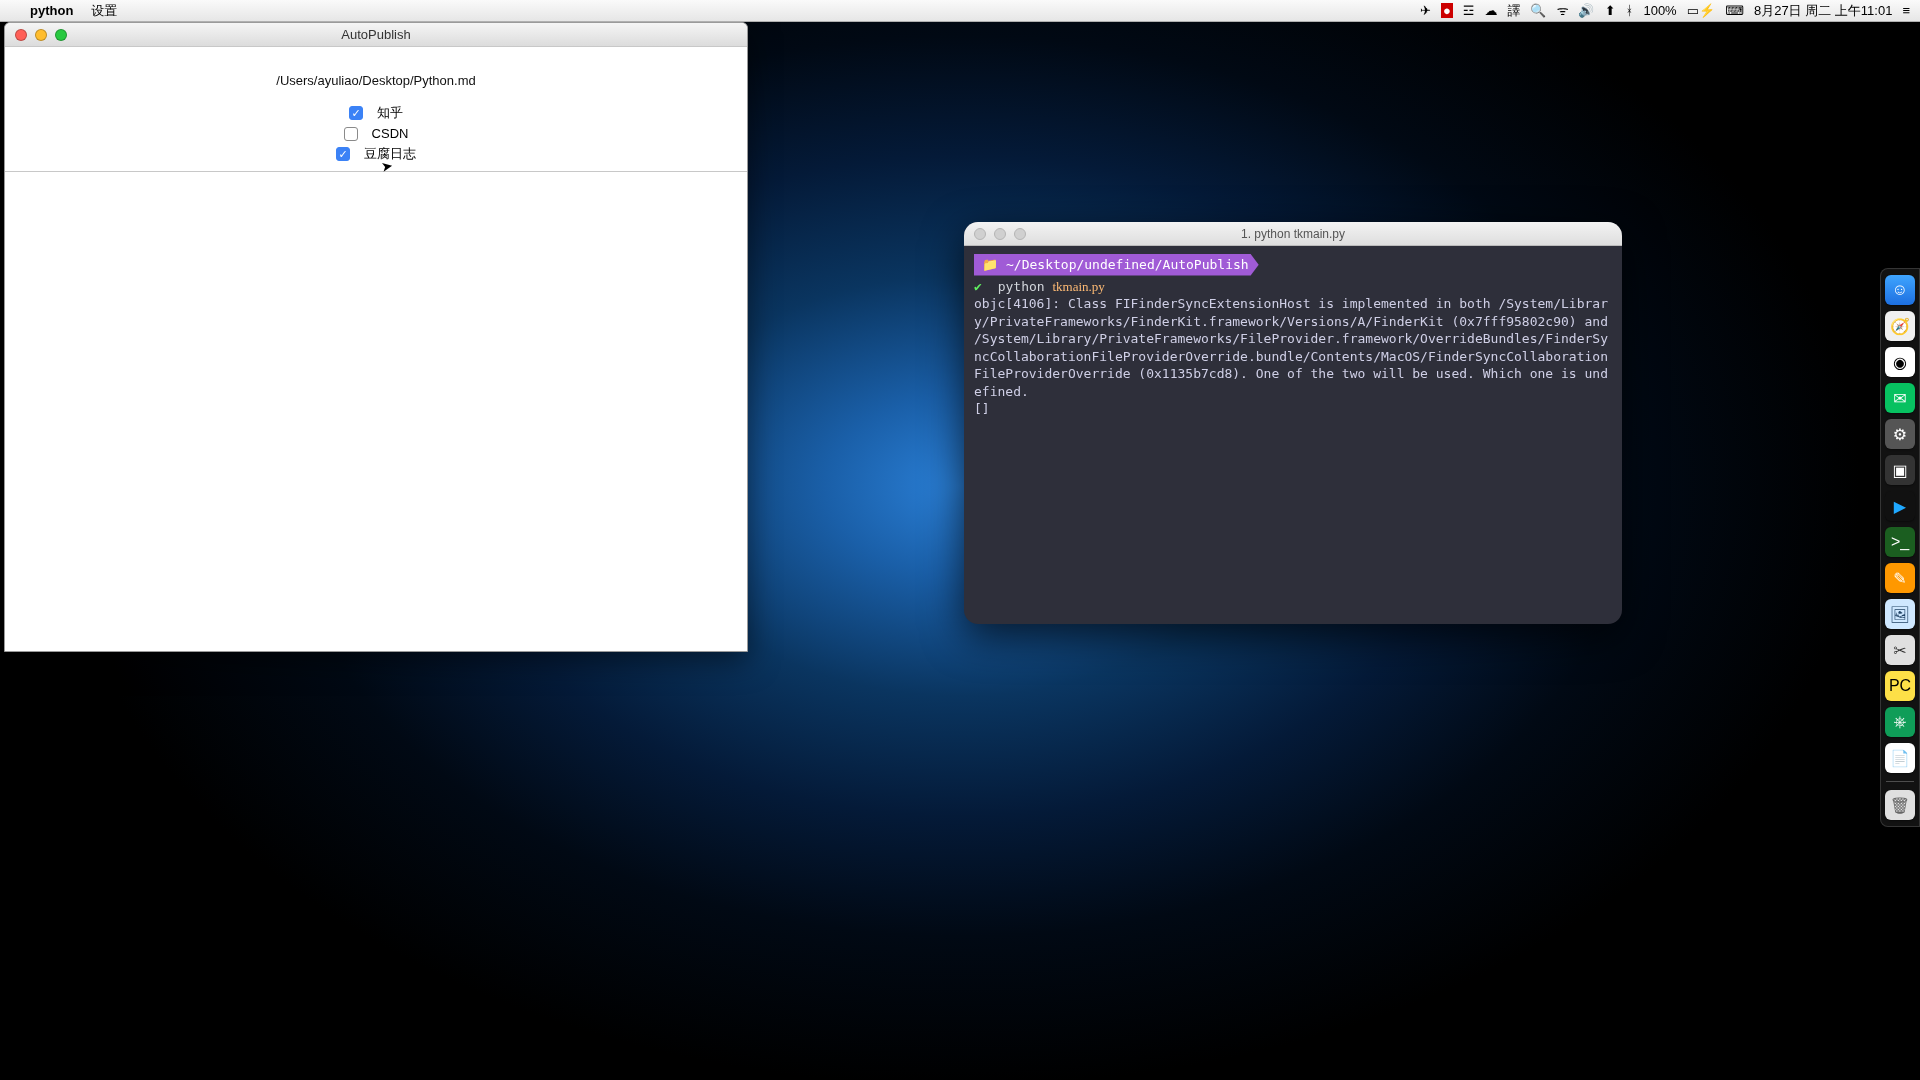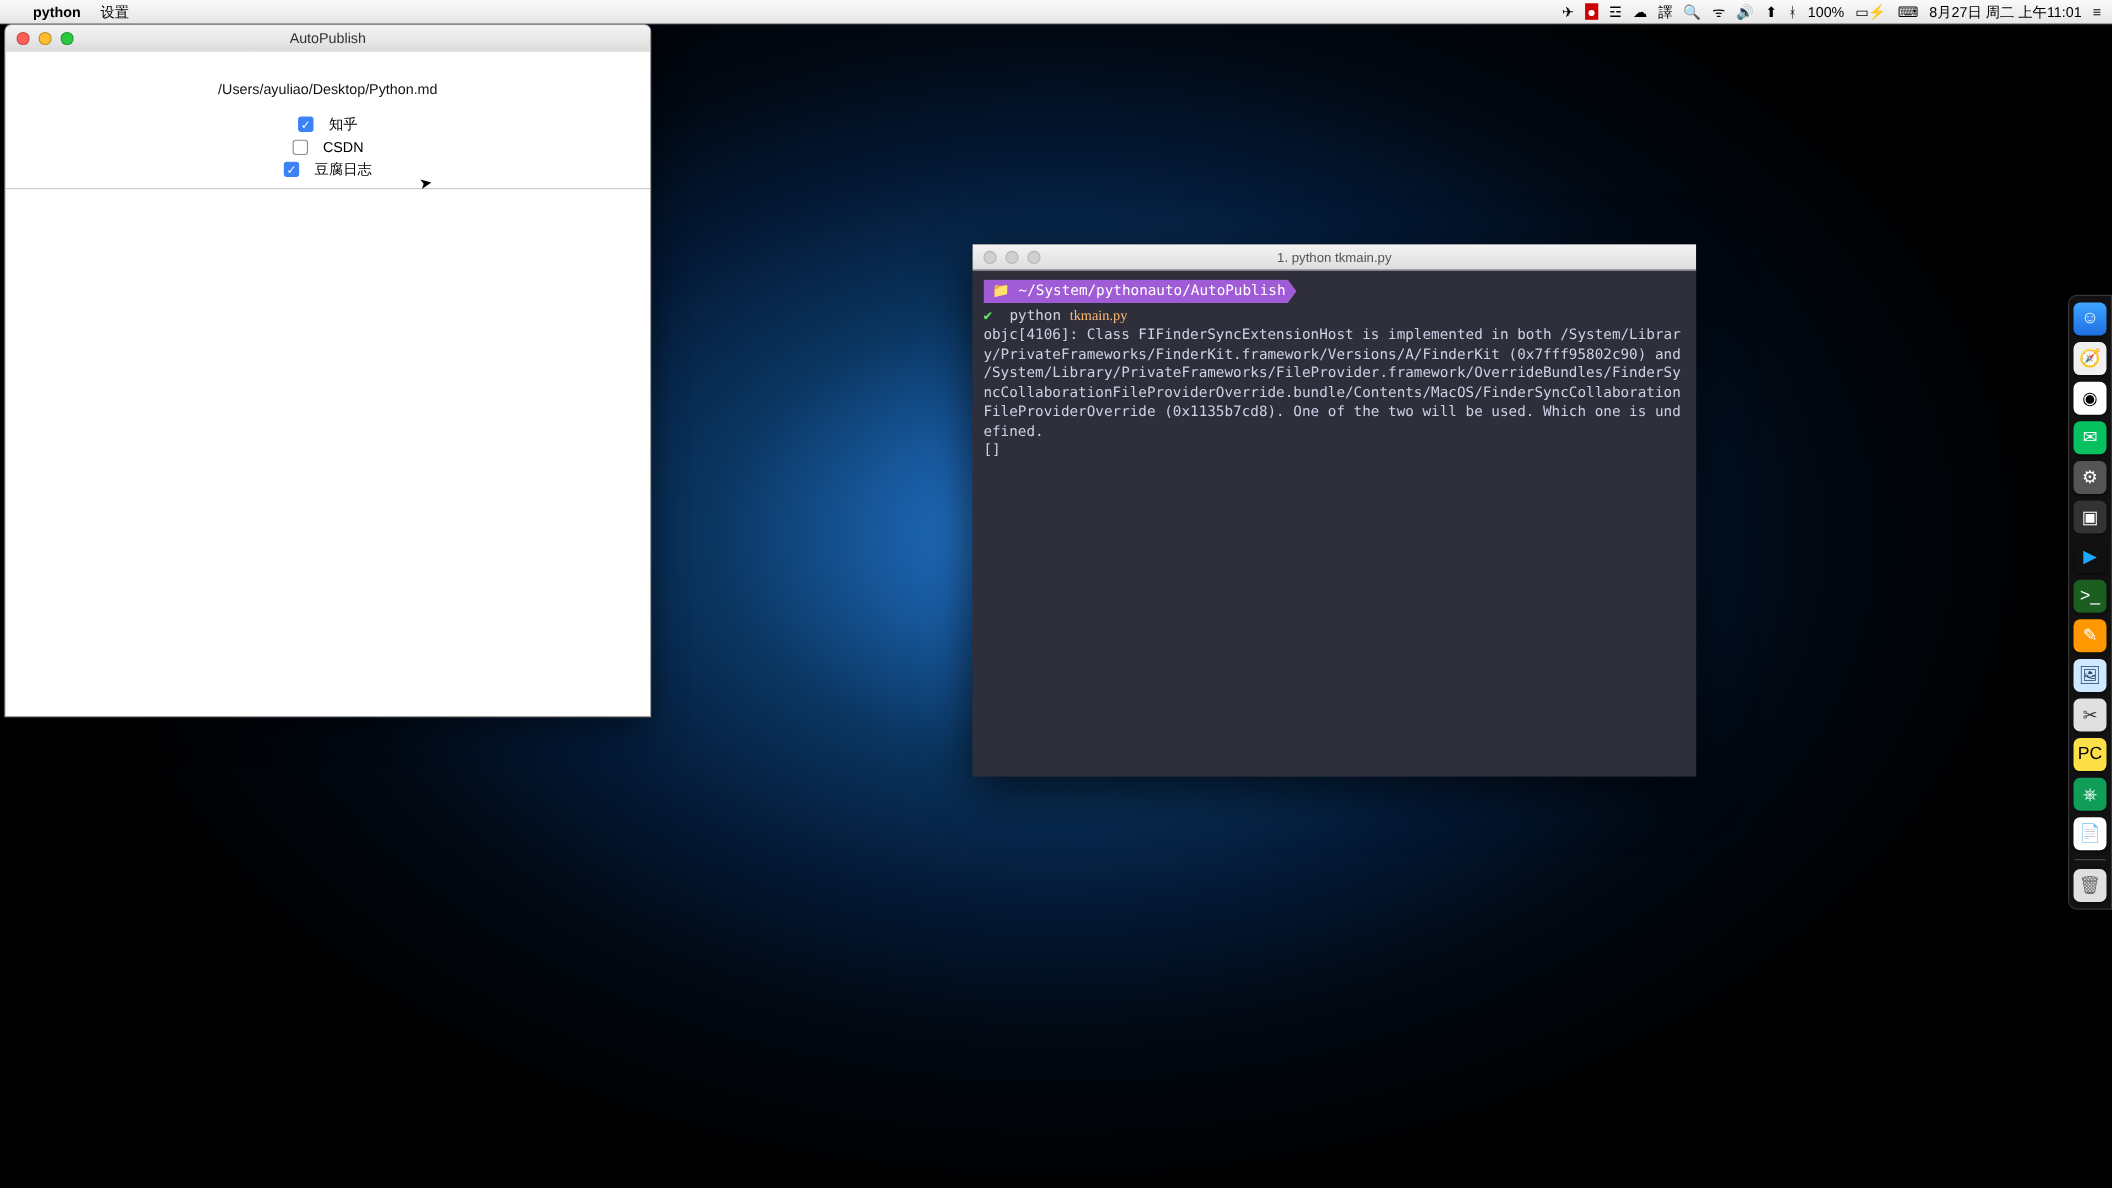--- a/index.html
+++ b/index.html
@@ -19,21 +19,21 @@
 .menubar .left { display: flex; align-items: center; gap: 18px; padding-left: 12px; }
 .menubar .right { margin-left: auto; display: flex; align-items: center; gap: 10px; padding-right: 10px; }
 .menubar .right > * { display: inline-flex; align-items: center; }
 .apple { font-size: 15px; line-height: 1; }
 .bold { font-weight: 600; }
 .mb-icon { font-size: 13px; line-height: 1; }
 .mb-icon.red { background:#cc0000; color:#fff; padding:1px 2px; }
 .mb-text { font-size: 13px; }
 
 .win1 {
-  position: absolute; left: 4px; top: 22px; width: 588px; height: 630px;
+  position: absolute; left: 4px; top: 22px; width: 744px; height: 630px;
   background: #fff; border: 1px solid #9a9a9a; border-radius: 6px 6px 0 0;
   box-shadow: 0 8px 30px rgba(0,0,0,.5);
 }
 .titlebar {
   height: 24px; background: linear-gradient(#f5f5f5,#dcdcdc);
   border-bottom: 1px solid #c8c8c8; border-radius: 6px 6px 0 0;
   display: flex; align-items: center; position: relative;
 }
 .traffic { display: flex; gap: 8px; padding-left: 10px; }
 .tl { width: 12px; height: 12px; border-radius: 50%; border: 0.5px solid rgba(0,0,0,.25);}
@@ -51,22 +51,22 @@
 .chkrow { display:flex; align-items:center; gap:14px; font-size:13px; color:#000;}
 .chkbox {
   width:14px; height:14px; border:1px solid #8a8a8a; border-radius:3px; background:#fff;
   display:inline-flex; align-items:center; justify-content:center; font-size:11px; color:#fff;
 }
 .chkbox.on { background:#3b82f6; border-color:#3b82f6;}
 .divider { margin-top:8px; height:1px; background:#c8c8c8; }
 .cursor { position:absolute; left:376px; top:135px; font-size:14px; color:#000; transform:rotate(-10deg); z-index:50;}
 
 .win2 {
-  position:absolute; left:884px; top:222px; width:658px; height:484px;
-  background:#2e2f3a; border-radius:0; box-shadow:0 12px 40px rgba(0,0,0,.7);
+  position:absolute; left:964px; top:222px; width:658px; height:402px;
+  background:#2e2f3a; border-radius:14px; box-shadow:0 12px 40px rgba(0,0,0,.7);
   overflow:hidden;
 }
 .win2 .titlebar2 {
   height:24px; background:linear-gradient(#f3f3f3,#dedede);
   display:flex; align-items:center; position:relative; border-bottom:1px solid #bbb;
 }
 .titlebar2 .traffic .tl { background:#d0d0d0; border-color:#b5b5b5;}
 .titlebar2 .ttl { position:absolute; left:0; right:0; text-align:center; font-size:12px; color:#555;}
 .termbody {
   padding:8px 10px; font-family: Menlo, monospace; font-size:13px; line-height:1.35;
@@ -170,21 +170,21 @@
   <div class="titlebar2">
     <div class="traffic">
       <div class="tl"></div>
       <div class="tl"></div>
       <div class="tl"></div>
     </div>
     <div class="ttl">1. python tkmain.py</div>
   </div>
   <div class="termbody">
     <div class="ps1">
-      <span class="seg1">📁 <span>~/System/pythonauto/AutoPublish</span></span>
+      <span class="seg1">📁 <span>~/Desktop/undefined/AutoPublish</span></span>
     </div>
     <div class="ps2">
       <span class="chk">✔</span>
       <span class="cmd">python</span>
       <span> </span>
       <span class="arg">tkmain.py</span>
     </div>
     <div class="objc">objc[4106]: Class FIFinderSyncExtensionHost is implemented in both /System/Library/PrivateFrameworks/FinderKit.framework/Versions/A/FinderKit (0x7fff95802c90) and /System/Library/PrivateFrameworks/FileProvider.framework/OverrideBundles/FinderSyncCollaborationFileProviderOverride.bundle/Contents/MacOS/FinderSyncCollaborationFileProviderOverride (0x1135b7cd8). One of the two will be used. Which one is undefined.</div>
     <div class="caret">[]</div>
   </div>

